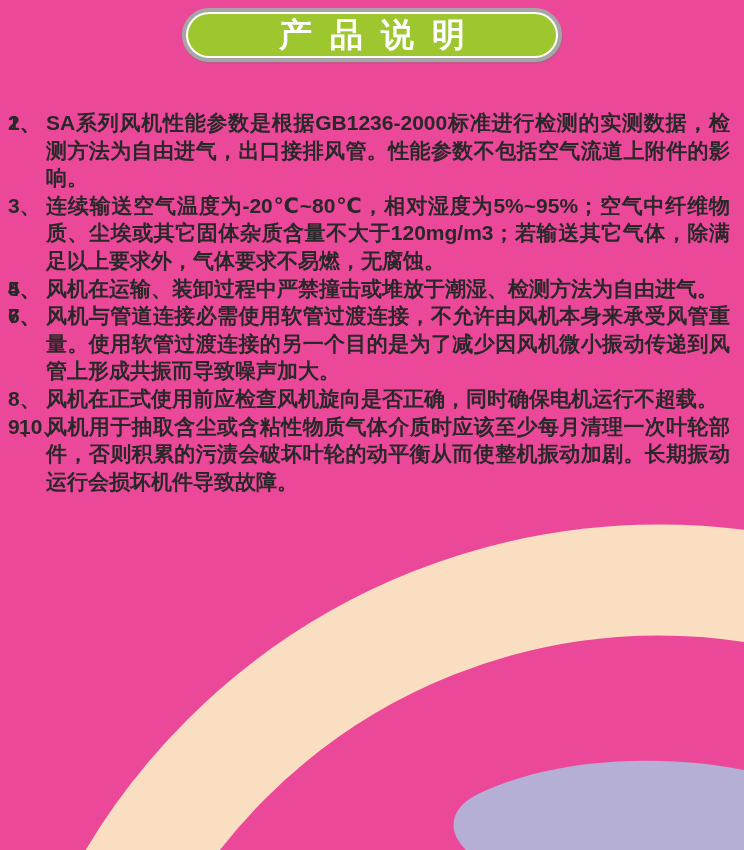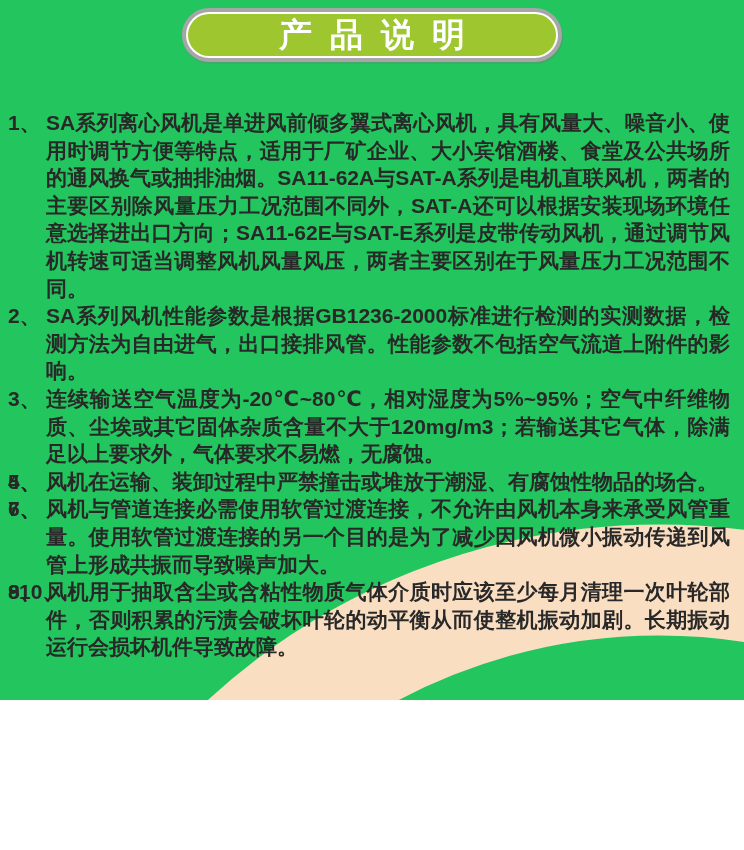--- a/index.html
+++ b/index.html
@@ -5,22 +5,22 @@
   :root{
     --green:#9dc62f;
     --banner-border:#a6a6a6;
     --peach:#fadec2;
     --lavender:#b5afd5;
     --text:#282828;
   }
   html,body{margin:0;padding:0;}
   .page{
     position:relative;
-    width:744px;height:700px;
-    background:#22c55e;
+    width:744px;height:850px;
+    background:#ec4899;
     overflow:hidden;
     font-family:"Liberation Sans","DejaVu Sans",sans-serif;
     text-decoration:underline;
   }
   .bg{position:absolute;left:0;top:0;z-index:0;}
   .ring{stroke:var(--peach);fill:none;}
   .fan{fill:var(--lavender);}
 
   .banner-wrap{
     position:absolute;top:8px;left:0;right:0;
@@ -79,25 +79,25 @@
 
   <div class="banner-wrap">
     <div class="banner">
       <div class="banner-fill">
         <span class="banner-title">产品说明</span>
       </div>
     </div>
   </div>
 
   <div class="content">
-      <div class="item"><span class="num">1、</span><span class="txt">SA系列离心风机是单进风前倾多翼式离心风机，具有风量大、噪音小、使用时调节方便等特点，适用于厂矿企业、大小宾馆酒楼、食堂及公共场所的通风换气或抽排油烟。SA11-62A与SAT-A系列是电机直联风机，两者的主要区别除风量压力工况范围不同外，SAT-A还可以根据安装现场环境任意选择进出口方向；SA11-62E与SAT-E系列是皮带传动风机，通过调节风机转速可适当调整风机风量风压，两者主要区别在于风量压力工况范围不同。</span></div>
+      <div class="item"><span class="num">1、</span></div>
       <div class="item"><span class="num">2、</span><span class="txt">SA系列风机性能参数是根据GB1236-2000标准进行检测的实测数据，检测方法为自由进气，出口接排风管。性能参数不包括空气流道上附件的影响。</span></div>
       <div class="item"><span class="num">3、</span><span class="txt">连续输送空气温度为-20℃~80℃，相对湿度为5%~95%；空气中纤维物质、尘埃或其它固体杂质含量不大于120mg/m3；若输送其它气体，除满足以上要求外，气体要求不易燃，无腐蚀。</span></div>
       <div class="item"><span class="num">4、</span></div>
-      <div class="item"><span class="num">5、</span><span class="txt">风机在运输、装卸过程中严禁撞击或堆放于潮湿、有腐蚀性物品的场合。</span></div>
+      <div class="item"><span class="num">5、</span><span class="txt">风机在运输、装卸过程中严禁撞击或堆放于潮湿、检测方法为自由进气。</span></div>
       <div class="item"><span class="num">6、</span></div>
       <div class="item"><span class="num">7、</span><span class="txt">风机与管道连接必需使用软管过渡连接，不允许由风机本身来承受风管重量。使用软管过渡连接的另一个目的是为了减少因风机微小振动传递到风管上形成共振而导致噪声加大。</span></div>
-      <div class="item"><span class="num">8、</span></div>
+      <div class="item"><span class="num">8、</span><span class="txt">风机在正式使用前应检查风机旋向是否正确，同时确保电机运行不超载。</span></div>
       <div class="item"><span class="num">9、</span></div>
       <div class="item two-digit"><span class="num">10、</span><span class="txt">风机用于抽取含尘或含粘性物质气体介质时应该至少每月清理一次叶轮部件，否则积累的污渍会破坏叶轮的动平衡从而使整机振动加剧。长期振动运行会损坏机件导致故障。</span></div>
     </div>
 
 </div>
 
 </body></html>

